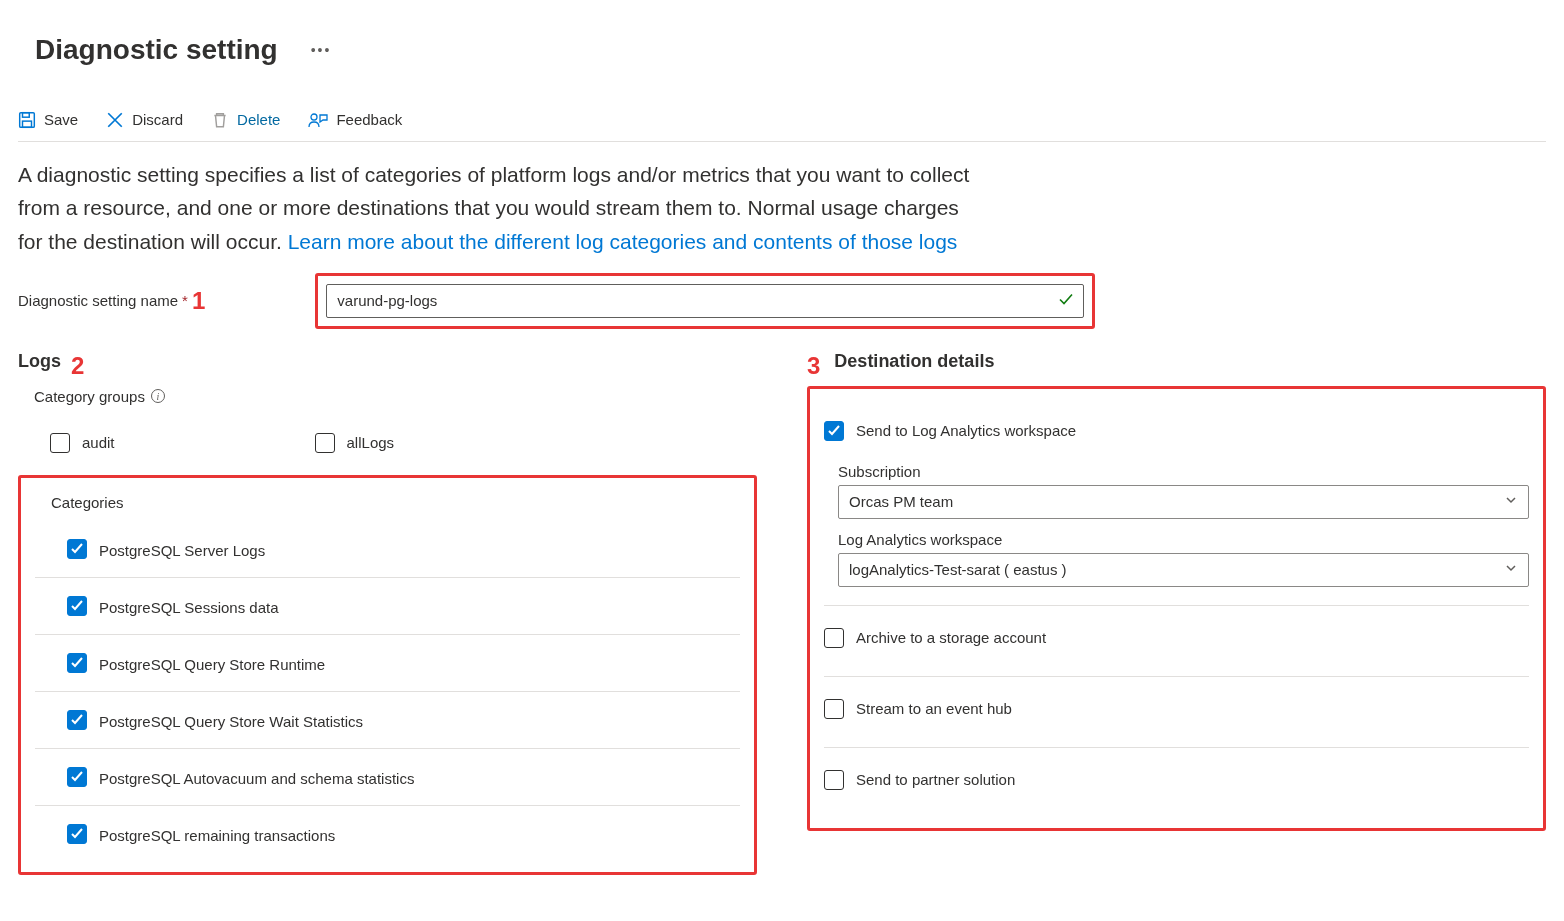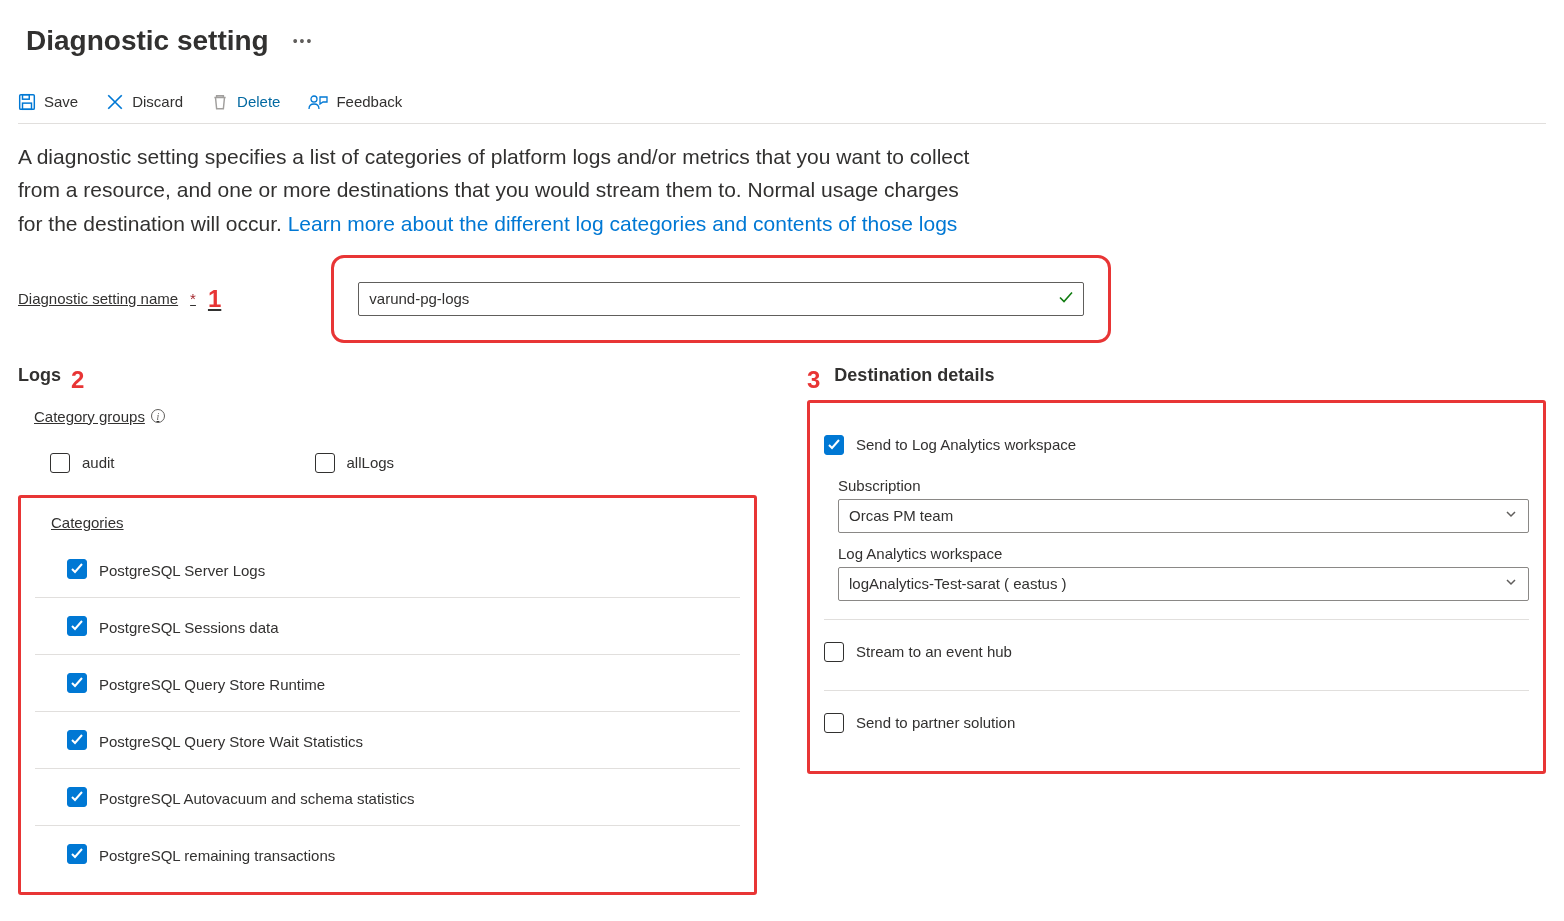--- a/index.html
+++ b/index.html
@@ -13,21 +13,21 @@
   }
   .page-title-row {
     display: flex;
     align-items: center;
     gap: 16px;
     margin-bottom: 28px;
   }
   .page-title {
     font-size: 28px;
     font-weight: 600;
-    margin: 8px;
+    margin: 17px;
     line-height: 1.1;
   }
   .dots {
     font-size: 14px;
     letter-spacing: 2px;
     color: #605e5c;
   }
   .toolbar {
     display: flex;
     align-items: flex-start;
@@ -56,31 +56,31 @@
     max-width: 960px;
     margin-bottom: 14px;
   }
   .desc a { color: #0078d4; text-decoration: none; }
   .name-row {
     display: flex;
     align-items: center;
     gap: 110px;
     margin-bottom: 22px;
   }
-  .name-label { font-size: 15px; display:flex; align-items:center; gap:12px;text-decoration:underline;}
+  .name-label { font-size: 15px; display:flex; align-items:center; gap:4px;}
   .req { color: #a4262c; }
   .annot-num {
     color: #e83535;
     font-weight: 700;
     font-size: 24px;
   }
   .name-input-wrap {
     border: 3px solid #e83535;
-    padding: 24px;
-    border-radius: 13px;
+    padding: 8px;
+    border-radius: 3px;
     flex: 0 0 780px;
   }
   .name-input {
     width: 100%;
     height: 34px;
     border: 1px solid #605e5c;
     padding: 0 36px 0 10px;
     font-size: 15px;
     font-family: inherit;
     color: #323130;
@@ -107,21 +107,21 @@
     font-size: 18px;
     font-weight: 600;
     margin: 0 0 10px 0;
   }
   .col-title-row {
     display:flex; align-items:center; gap:10px;
   }
   .subhead {
     font-size: 15px;
     margin: 6px 0 10px 0;
-    display:flex; align-items:center; gap:6px;text-decoration:underline;
+    display:flex; align-items:center; gap:6px;
   }
   .info-icon {
     width:14px;height:14px;border:1px solid #605e5c;border-radius:50%;
     display:inline-flex;align-items:center;justify-content:center;
     font-size:10px;color:#605e5c;font-style:italic;font-family:serif;
   }
   .checkbox-row {
     display: flex;
     align-items: center;
     gap: 12px;
@@ -244,21 +244,21 @@
             <path d="M2 8l4 4 8-9" fill="none" stroke="#107c10" stroke-width="1.6"></path>
           </svg>
       </span>
     </div>
   </div>
 </div>
 
 <div class="main">
 
   <div class="col">
-    <div class="col-title-row" style="margin-bottom:12px;text-align:right;">
+    <div class="col-title-row" style="margin-bottom:6px;text-align:right;">
       <h3 class="col-title">Logs</h3>
       <span class="annot-num">2</span>
     </div>
     <div class="subhead" style="padding-left:16px;">
       <span>Category groups</span>
       <span class="info-icon">i</span>
     </div>
     <div class="groups-row">
       <div class="checkbox-row">
         <span class="cb"></span>
@@ -354,20 +354,26 @@
         <div class="select-box">
           <span>logAnalytics-Test-sarat ( eastus )</span>
           <span class="chev">
             <svg width="14" height="14" viewBox="0 0 14 14">
                 <path d="M3 5l4 4 4-4" fill="none" stroke="#605e5c" stroke-width="1.5"></path>
               </svg>
           </span>
         </div>
       </div>
 
+      <div class="dest-section">
+        <div class="checkbox-row">
+          <span class="cb"></span>
+          <span>Archive to a storage account</span>
+        </div>
+      </div>
 
       <div class="dest-section">
         <div class="checkbox-row">
           <span class="cb"></span>
           <span>Stream to an event hub</span>
         </div>
       </div>
 
       <div class="dest-section">
         <div class="checkbox-row">

